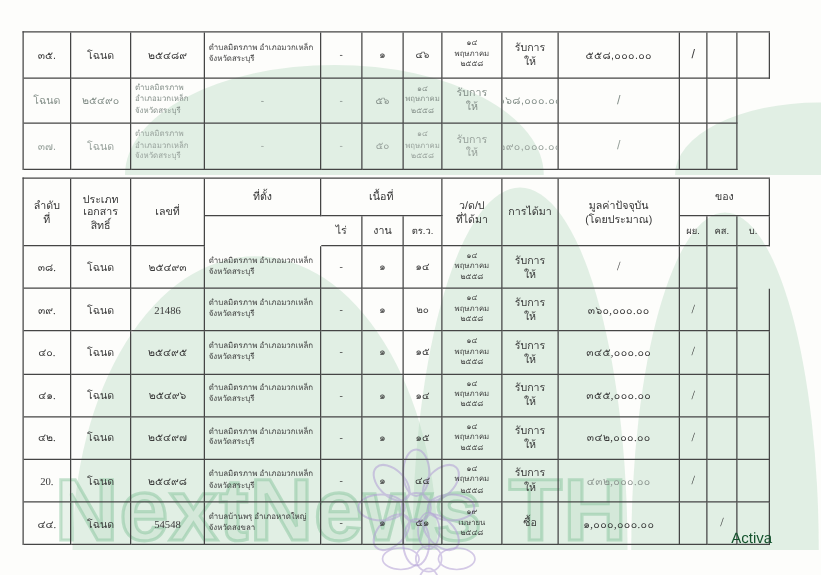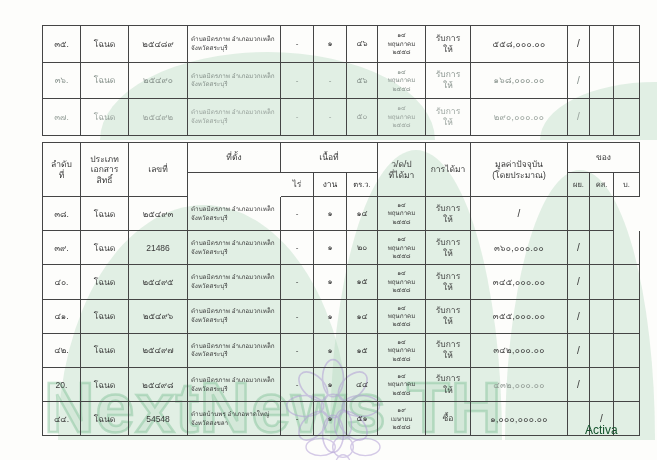--- a/index.html
+++ b/index.html
@@ -22,21 +22,21 @@
     font-size:70px;font-weight:700;letter-spacing:1px;white-space:nowrap;
     color:rgba(178,216,190,0.28);
     -webkit-text-stroke:2.5px rgba(128,192,150,0.45);
   }
   .activa{left:585px;top:423px;font-size:12px;color:#14532d;z-index:3;}
   .flower{opacity:0.55;}
   .fl1{left:275px;top:348px;width:116px;height:116px;}
   .fl2{left:300px;top:404px;width:86px;height:86px;}
   
   .tbl{
-    position:absolute;left:42px;z-index:1;
+    position:absolute;left:18px;z-index:1;
     border-left:1.5px solid #454545;border-top:1.5px solid #454545;
     background:transparent;
   }
   .t1{top:25px;}
   .t2{top:142px;}
   .grid13{
     display:grid;
     grid-template-columns:38px 48px 59px 93px 33px 33px 31px 48px 45px 97px 22px 24px 26px;
   }
   .hdr{grid-template-rows:30px 24px;}
@@ -56,21 +56,21 @@
   .h-ngan{grid-column:6;grid-row:2;text-align:center;}
   .h-wa{grid-column:7;grid-row:2;font-size:7.5px;}
   .h-date{grid-column:8;grid-row:1/3;}
   .h-acq{grid-column:9;grid-row:1/3;}
   .h-value{grid-column:10;grid-row:1/3;}
   .h-of{grid-column:11/14;grid-row:1;}
   .h-py{grid-column:11;grid-row:2;font-size:7.5px;}
   .h-ks{grid-column:12;grid-row:2;font-size:7.5px;}
   .h-b{grid-column:13;grid-row:2;font-size:7.5px;}
   .t1 .row{height:36.6px;}
-  .t2 .row{height:34.2px;}
+  .t2 .row{height:34.2px;font-family:Liberation Serif, serif;}
   .c-no,.c-type,.c-num{font-size:8.5px;}
   .c-loc{font-size:6.3px;line-height:1.4;white-space:pre-line;text-align:left;justify-content:flex-start;padding-left:3px;}
   .c-rai,.c-ngan,.c-wa{font-size:8px;}
   .c-date{font-size:6.2px;line-height:1.35;white-space:pre-line;}
   .c-acq{font-size:8.5px;line-height:1.3;white-space:pre-line;}
   .c-value{font-size:8.5px;letter-spacing:0.3px;}
   .c-py,.c-ks,.c-b{font-size:10px;}
   
   .t1 .row:nth-child(2) .cell{color:#85908a;}
   .t1 .row:nth-child(3) .cell{color:#98a29c;}
@@ -125,42 +125,40 @@
 พฤษภาคม
 ๒๕๕๘</div>
     <div class="cell c-acq">รับการ
 ให้</div>
     <div class="cell c-value">๕๕๘,๐๐๐.๐๐</div>
     <div class="cell c-py">/</div>
     <div class="cell c-ks"></div>
     <div class="cell c-b"></div>
   </div>
       <div class="row grid13">
-    <div class="cell c-no">๓๖.</div>
     <div class="cell c-type">โฉนด</div>
     <div class="cell c-num">๒๕๔๙๐</div>
     <div class="cell c-loc">ตำบลมิตรภาพ อำเภอมวกเหล็ก
 จังหวัดสระบุรี</div>
     <div class="cell c-rai">-</div>
     <div class="cell c-ngan">-</div>
     <div class="cell c-wa">๕๖</div>
     <div class="cell c-date">๑๔
 พฤษภาคม
 ๒๕๕๘</div>
     <div class="cell c-acq">รับการ
 ให้</div>
     <div class="cell c-value">๑๖๘,๐๐๐.๐๐</div>
     <div class="cell c-py">/</div>
     <div class="cell c-ks"></div>
     <div class="cell c-b"></div>
   </div>
       <div class="row grid13">
     <div class="cell c-no">๓๗.</div>
     <div class="cell c-type">โฉนด</div>
-    <div class="cell c-num">๒๕๔๙๒</div>
     <div class="cell c-loc">ตำบลมิตรภาพ อำเภอมวกเหล็ก
 จังหวัดสระบุรี</div>
     <div class="cell c-rai">-</div>
     <div class="cell c-ngan">-</div>
     <div class="cell c-wa">๕๐</div>
     <div class="cell c-date">๑๔
 พฤษภาคม
 ๒๕๕๘</div>
     <div class="cell c-acq">รับการ
 ให้</div>

